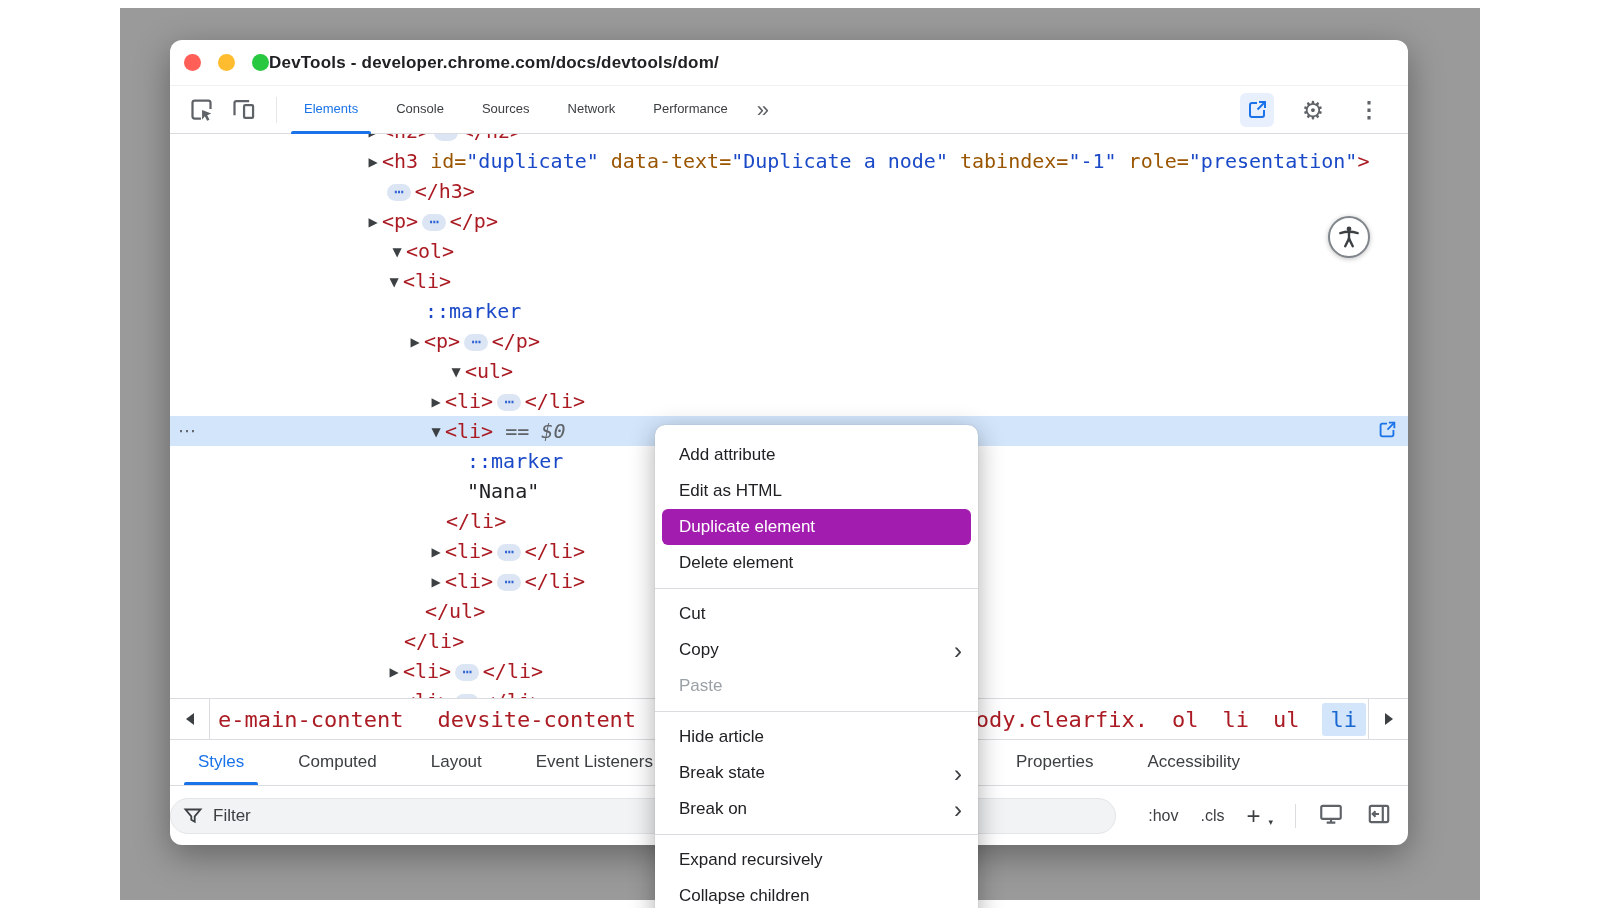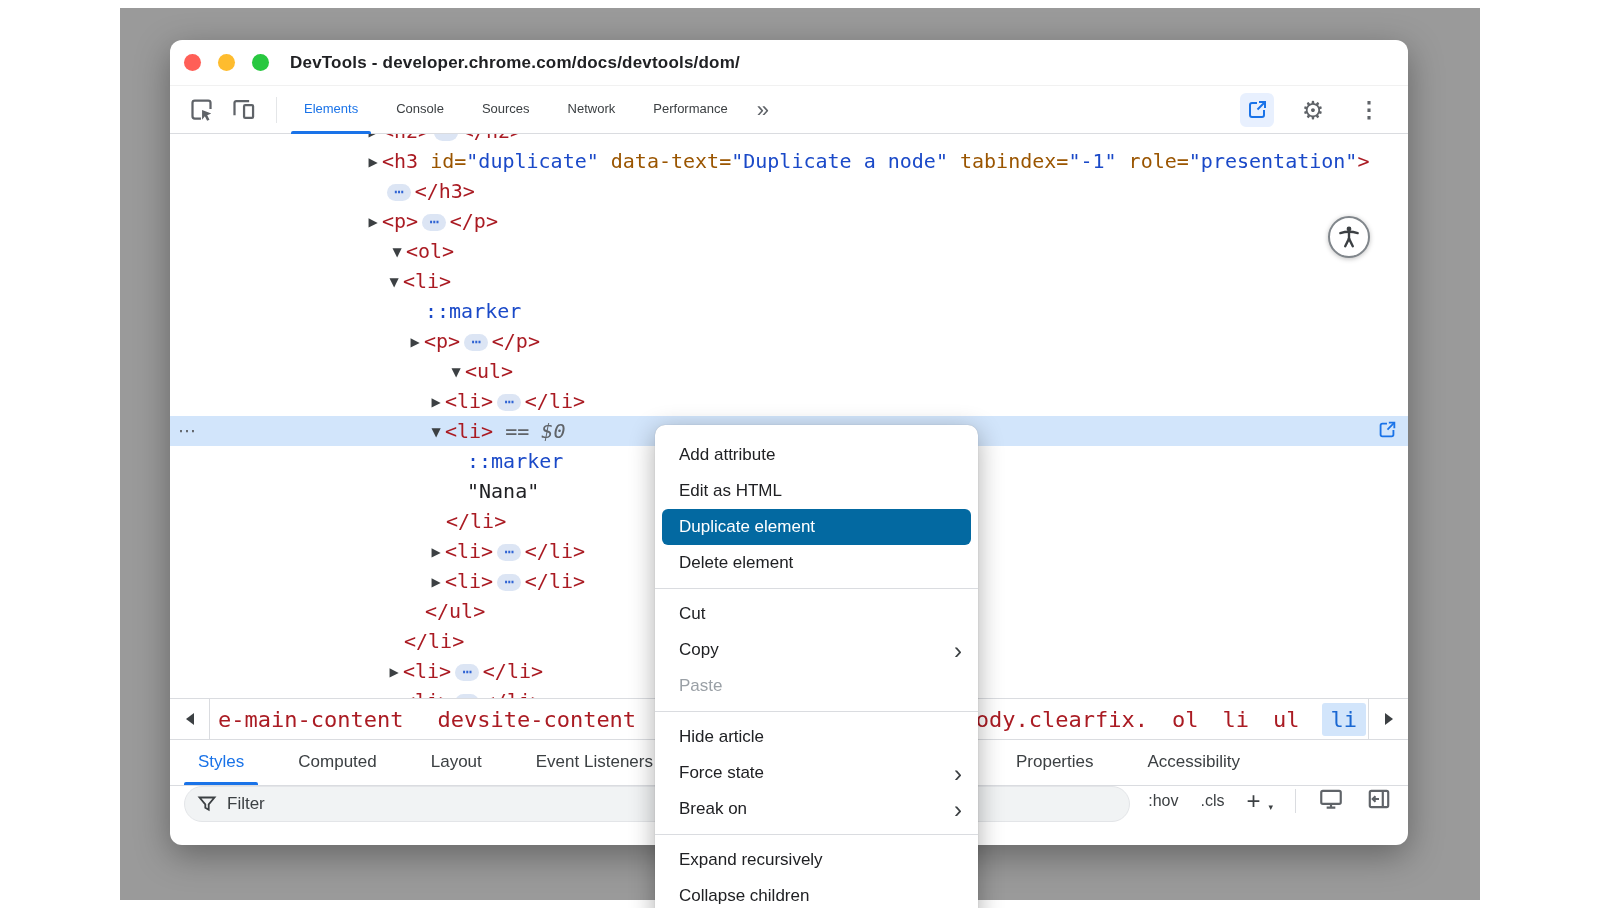--- a/index.html
+++ b/index.html
@@ -14,21 +14,21 @@
   .window {
     position:absolute; left:170px; top:40px; width:1238px; height:805px;
     background:#fff; border-radius:12px; overflow:hidden;
     box-shadow:0 10px 34px rgba(0,0,0,.35);
   }
 
   
   .titlebar { height:46px; display:flex; align-items:center; padding-left:14px; border-bottom:1px solid #F1F1F1; }
   .tl-wrap { display:flex; gap:17px; align-items:center; }
   .dot { width:17px; height:17px; border-radius:50%; }
-  .wtitle { font-weight:bold; font-size:17px; color:#202124; margin-left:21px; letter-spacing:.2px; }
+  .wtitle { font-weight:bold; font-size:17px; color:#202124; letter-spacing:.2px; }
 
   
   .toolbar { height:48px; display:flex; align-items:center; border-bottom:1px solid #DADCE0; padding-left:14px; position:relative; }
   .tbicon { width:34px; height:34px; display:flex; align-items:center; justify-content:center; border-radius:6px; margin-right:8px; }
   .tabs-sep { width:1px; height:26px; background:#E4E6E8; margin:0 8px; }
   .ptabs { display:flex; height:48px; align-items:stretch; }
   .ptab { font-size:13px; color:#3C4043; padding:0 19px; line-height:45px; position:relative; cursor:default; }
   .ptab.sel { color:#1A73E8; }
   .ptab.sel::after { content:""; position:absolute; left:6px; right:6px; bottom:0; height:3px; background:#1A73E8; border-radius:2px 2px 0 0; }
   .more-tabs { font-size:22px; color:#5F6368; padding:0 10px; line-height:44px; }
@@ -88,41 +88,41 @@
   .crumb.sel { background:#D2E5FB; color:#1967D2; padding:4px 9px; border-radius:3px; }
 
   
   .stabs { height:46px; display:flex; align-items:stretch; border-bottom:1px solid #DADCE0; padding-left:6px;gap:10px; }
   .stab { font-size:17px; color:#3C4043; padding:0 22px; line-height:44px; position:relative; }
   .stab.sel { color:#1A73E8; }
   .stab.sel::after { content:""; position:absolute; left:8px; right:8px; bottom:0; height:3px; background:#1A73E8; border-radius:2px 2px 0 0; }
   .stab[data-name="tab-properties"] { margin-left:309px; }
 
   
-  .filterbar { height:59px; position:relative; display:flex; align-items:flex-start; padding-left:14px; }
+  .filterbar { height:59px; position:relative; display:flex; align-items:center; }
   .filter-pill {
     width:946px; height:36px; border-radius:18px; background:#F1F3F4; border:1px solid #E3E5E8;
     display:flex; align-items:center; padding-left:12px; gap:10px;
   }
   .filter-input { border:none; outline:none; background:transparent; font-size:17px; color:#3C4043; width:600px; font-family:"Liberation Sans",sans-serif; }
   .filter-input::placeholder { color:#3C4043; }
   .fb-right { position:absolute; right:16px; display:flex; align-items:center; gap:22px; }
   .fb-label { font-size:16px; color:#3C4043; }
   .fb-plus { font-size:24px; color:#3C4043; line-height:1; }
   .fb-caret { font-size:9px; color:#3C4043; margin-left:-14px; margin-top:12px; }
   .fb-sep { width:1px; height:24px; background:#DADCE0; }
 
   
   .menu {
     position:absolute; left:655px; top:425px; width:323px; background:#fff; z-index:60;
     border-radius:10px; padding:12px 0;
     box-shadow:0 6px 26px rgba(0,0,0,.32), 0 0 1px rgba(0,0,0,.25);
   }
   .mitem { position:relative; height:36px; line-height:36px; padding:0 24px; font-size:17px; color:#202124; }
-  .mitem.msel { background:#0369a1; color:#fff; border-radius:6px; margin:0 7px; padding:0 17px; }
+  .mitem.msel { background:#a21caf; color:#fff; border-radius:6px; margin:0 7px; padding:0 17px; }
   .mitem.mdis { color:#9AA0A6; }
   .mchev { position:absolute; right:16px; top:1px; font-size:24px; color:#3C4043; }
   .mdiv { height:1px; background:#DADCE0; margin:7px 0; }
 </style>
 </head>
 <body>
 
 <div class="gray-bg" data-name="desktop-background"></div>
 
 <div class="window" data-name="devtools-window">
@@ -275,18 +275,18 @@
     <div class="mitem" data-name="menu-item-add-attribute"><span class="mlabel" data-name="menu-item-label">Add attribute</span></div>
     <div class="mitem" data-name="menu-item-edit-as-html"><span class="mlabel" data-name="menu-item-label">Edit as HTML</span></div>
     <div class="mitem msel" data-name="menu-item-duplicate-element"><span class="mlabel" data-name="menu-item-label">Duplicate element</span></div>
     <div class="mitem" data-name="menu-item-delete-element"><span class="mlabel" data-name="menu-item-label">Delete element</span></div>
     <div class="mdiv" data-name="menu-divider"></div>
     <div class="mitem" data-name="menu-item-cut"><span class="mlabel" data-name="menu-item-label">Cut</span></div>
     <div class="mitem" data-name="menu-item-copy"><span class="mlabel" data-name="menu-item-label">Copy</span><span class="mchev" data-name="submenu-chevron-icon">›</span></div>
     <div class="mitem mdis" data-name="menu-item-paste"><span class="mlabel" data-name="menu-item-label">Paste</span></div>
     <div class="mdiv" data-name="menu-divider"></div>
     <div class="mitem" data-name="menu-item-hide-element"><span class="mlabel" data-name="menu-item-label">Hide article</span></div>
-    <div class="mitem" data-name="menu-item-force-state"><span class="mlabel" data-name="menu-item-label">Force state</span><span class="mchev" data-name="submenu-chevron-icon">›</span></div>
+    <div class="mitem" data-name="menu-item-force-state"><span class="mlabel" data-name="menu-item-label">Break state</span><span class="mchev" data-name="submenu-chevron-icon">›</span></div>
     <div class="mitem" data-name="menu-item-break-on"><span class="mlabel" data-name="menu-item-label">Break on</span><span class="mchev" data-name="submenu-chevron-icon">›</span></div>
     <div class="mdiv" data-name="menu-divider"></div>
     <div class="mitem" data-name="menu-item-expand-recursively"><span class="mlabel" data-name="menu-item-label">Expand recursively</span></div>
     <div class="mitem" data-name="menu-item-collapse-children"><span class="mlabel" data-name="menu-item-label">Collapse children</span></div>
   </div>
 
 </body></html>

